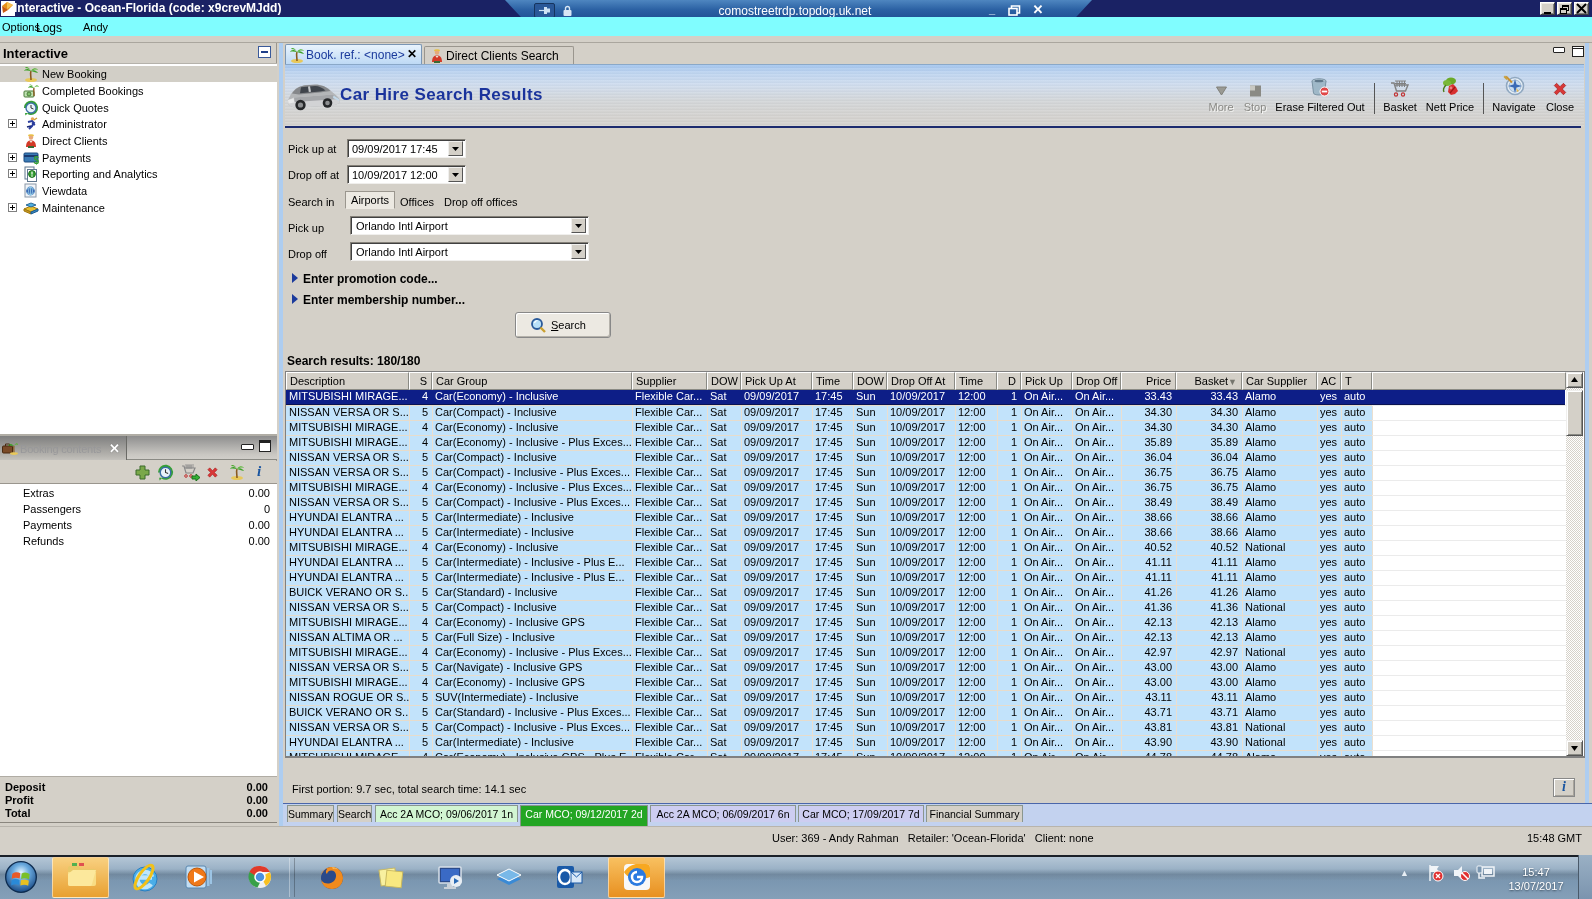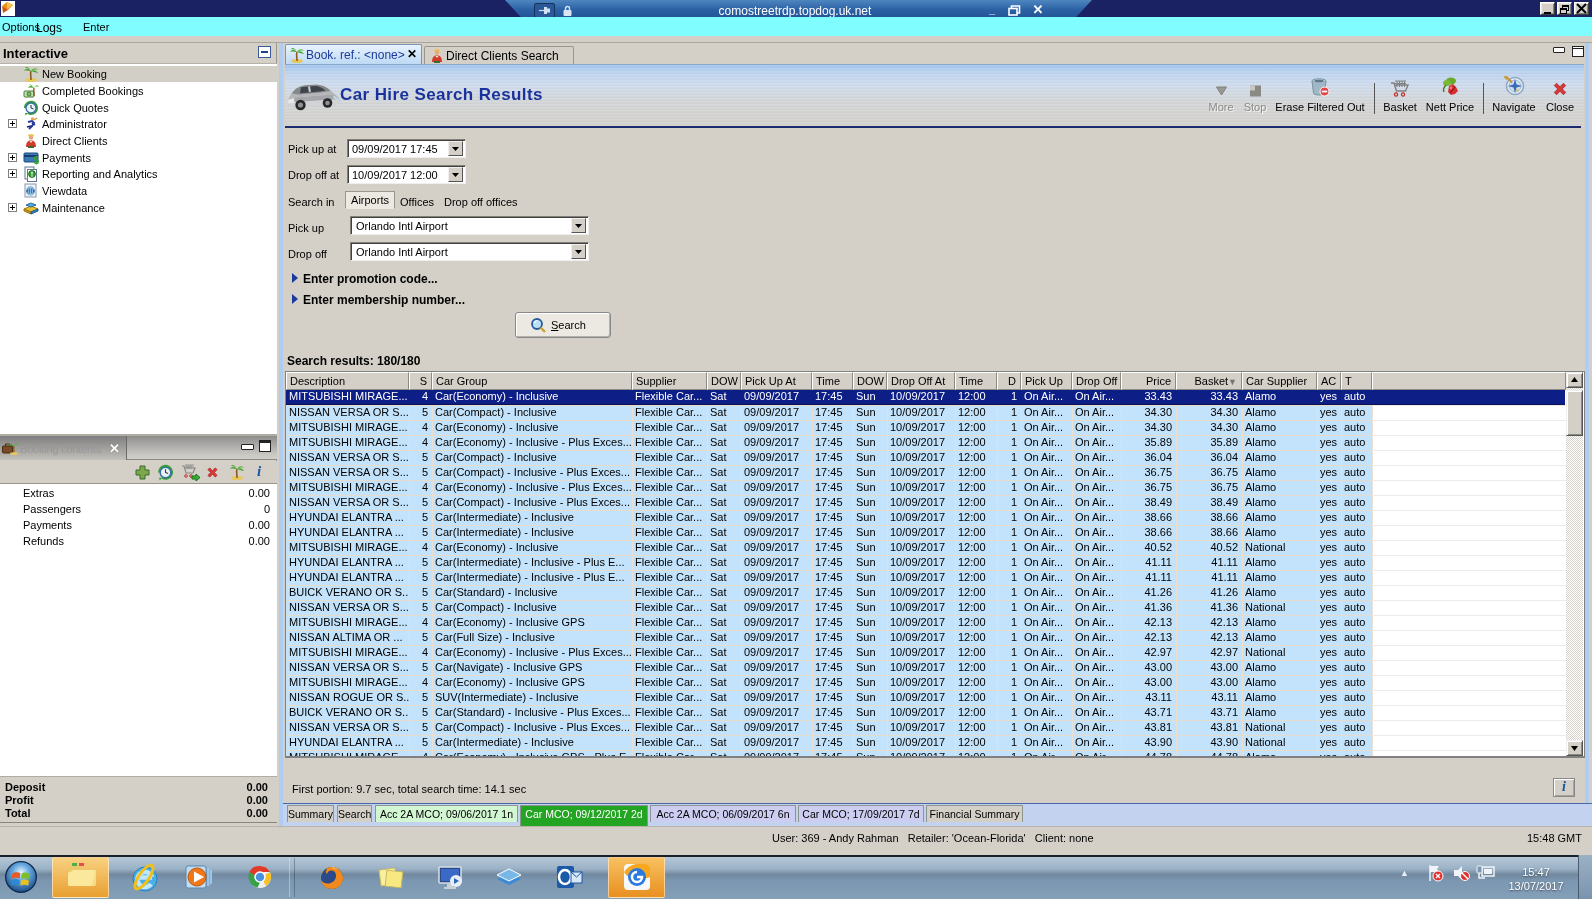--- a/index.html
+++ b/index.html
@@ -4,20 +4,21 @@
 body{font-family:"Liberation Sans",sans-serif;width:1592px;height:899px;overflow:hidden;}
 #root{position:relative;width:1592px;height:899px;background:#d4d0c8;overflow:hidden;font-size:11px;color:#000;}
 </style></head><body>
 <div id="root">
 <div style="position:absolute;left:0px;top:0px;width:1592px;height:17px;background:#1a2264;"></div>
 <div style="position:absolute;left:1px;top:1px;width:14px;height:15px;background:#fff;"><svg width="13" height="13" viewBox="0 0 13 13">
         <path d="M1 5 L6 1 L12 4 L7 9 Z" fill="#e89018"></path>
         <path d="M1 5 L6 8 L7 9 L2 12 Z" fill="#c85a10"></path>
         <path d="M6 1 L6 8 L12 4 Z" fill="#f8c050"></path>
       </svg></div>
+<div style="position:absolute;left:14px;top:1px;width:500px;height:15px;color:#fff;font-weight:bold;font-size:12px;line-height:15px;">Interactive - Ocean-Florida (code: x9crevMJdd)</div>
 <div style="position:absolute;left:1540px;top:2px;width:15px;height:13px;background:#d4d0c8;border:1px solid;border-color:#fff #404040 #404040 #fff;box-shadow:inset 1px 1px 0 #ece9e2,inset -1px -1px 0 #808080;">
       <div style="position:absolute;left:3px;top:9px;width:7px;height:2px;background:#000;"></div>
     </div>
 <div style="position:absolute;left:1557px;top:2px;width:15px;height:13px;background:#d4d0c8;border:1px solid;border-color:#fff #404040 #404040 #fff;box-shadow:inset 1px 1px 0 #ece9e2,inset -1px -1px 0 #808080;">
       <div style="position:absolute;left:4px;top:2px;width:7px;height:6px;border:1px solid #000;border-top-width:2px;"></div>
       <div style="position:absolute;left:2px;top:5px;width:7px;height:6px;border:1px solid #000;border-top-width:2px;background:#d4d0c8;"></div>
     </div>
 <div style="position:absolute;left:1574px;top:2px;width:15px;height:13px;background:#d4d0c8;border:1px solid;border-color:#fff #404040 #404040 #fff;box-shadow:inset 1px 1px 0 #ece9e2,inset -1px -1px 0 #808080;"><svg width="13" height="11" viewBox="0 0 13 11">
         <path d="M2 1 L11 10 M11 1 L2 10" stroke="#000" stroke-width="2"></path>
       </svg></div>
@@ -34,21 +35,21 @@
 <div style="position:absolute;left:640px;top:4px;width:310px;height:14px;color:#fff;font-size:12px;text-align:center;line-height:14px;">comostreetrdp.topdog.uk.net</div>
 <div style="position:absolute;left:984px;top:3px;width:16px;height:14px;color:#fff;font-weight:bold;font-size:11px;text-align:center;">_</div>
 <div style="position:absolute;left:1008px;top:5px;width:13px;height:11px;"><svg width="13" height="11" viewBox="0 0 13 11">
         <path d="M3.5 3 V1 h8 v7 h-2.5" stroke="#fff" stroke-width="1.6" fill="none"></path>
         <rect x="1" y="3.5" width="8" height="6.5" fill="none" stroke="#fff" stroke-width="1.6"></rect>
       </svg></div>
 <div style="position:absolute;left:1030px;top:2px;width:16px;height:14px;color:#fff;font-weight:bold;font-size:13px;text-align:center;">✕</div>
 <div style="position:absolute;left:0px;top:17px;width:1592px;height:19px;background:#80fdff;"></div>
 <div style="position:absolute;left:2px;top:21px;width:60px;height:14px;font-size:11px;">Options</div>
 <div style="position:absolute;left:36px;top:21px;width:60px;height:14px;font-size:12px;">Logs</div>
-<div style="position:absolute;left:83px;top:21px;width:60px;height:14px;font-size:11px;">Enter</div>
+<div style="position:absolute;left:83px;top:21px;width:60px;height:14px;font-size:11px;">Andy</div>
 <div style="position:absolute;left:0px;top:42px;width:1592px;height:1px;background:#aaa69e;"></div>
 <div style="position:absolute;left:0px;top:43px;width:277px;height:780px;background:#d4d0c8;border-right:1px solid #9a968e;"></div>
 <div style="position:absolute;left:2px;top:44px;width:273px;height:19px;">
       <span style="font-weight:bold;font-size:13px;position:absolute;left:1px;top:2px;">Interactive</span>
     </div>
 <div style="position:absolute;left:258px;top:46px;width:13px;height:12px;background:#fff;border:1px solid #3a5a9a;">
       <div style="position:absolute;left:2px;top:4px;width:7px;height:2px;background:#20408a;"></div>
     </div>
 <div style="position:absolute;left:0px;top:63px;width:277px;height:1px;background:#b5b2ab;"></div>
 <div style="position:absolute;left:0px;top:64px;width:277px;height:370px;background:#fff;"></div>

